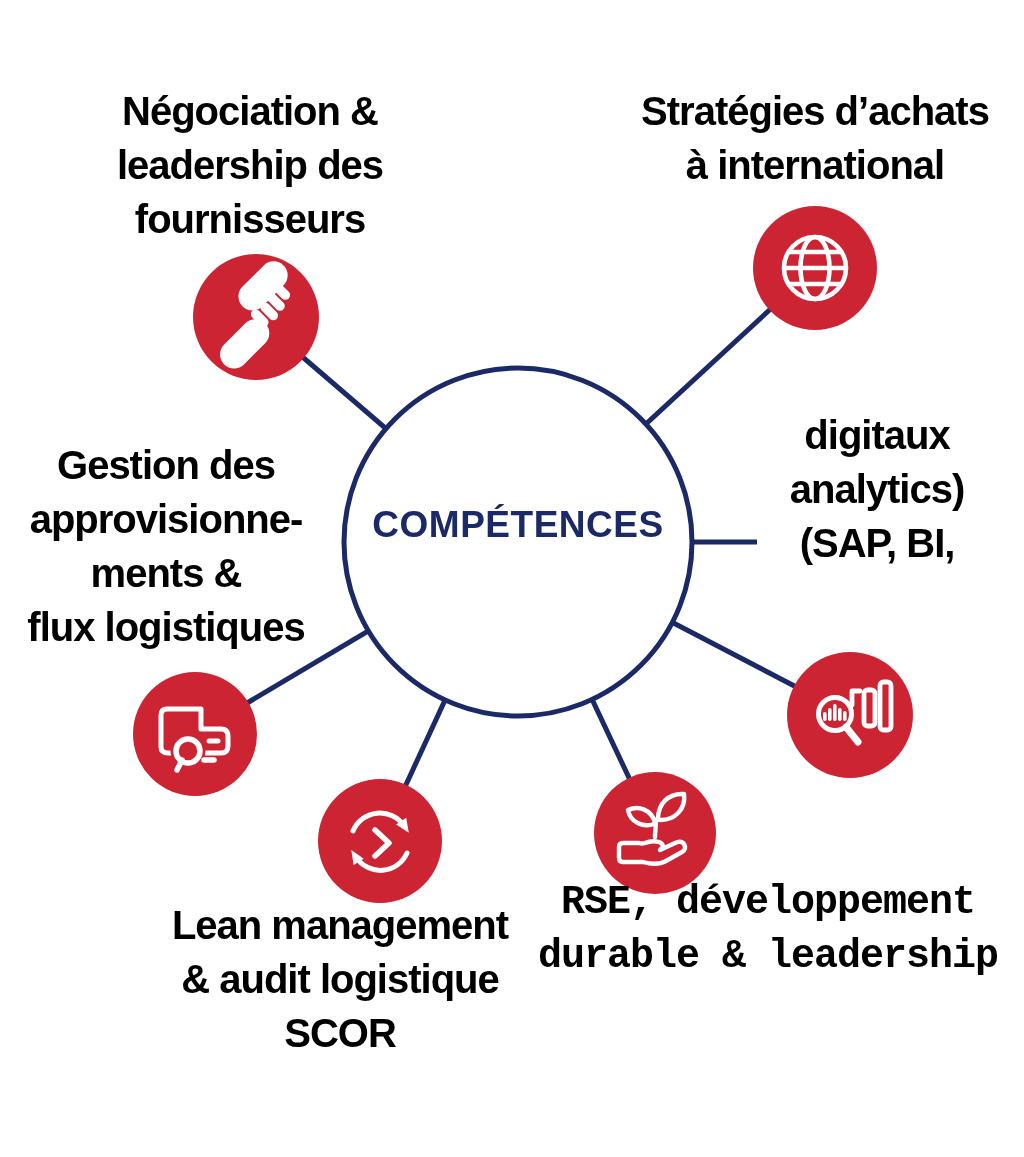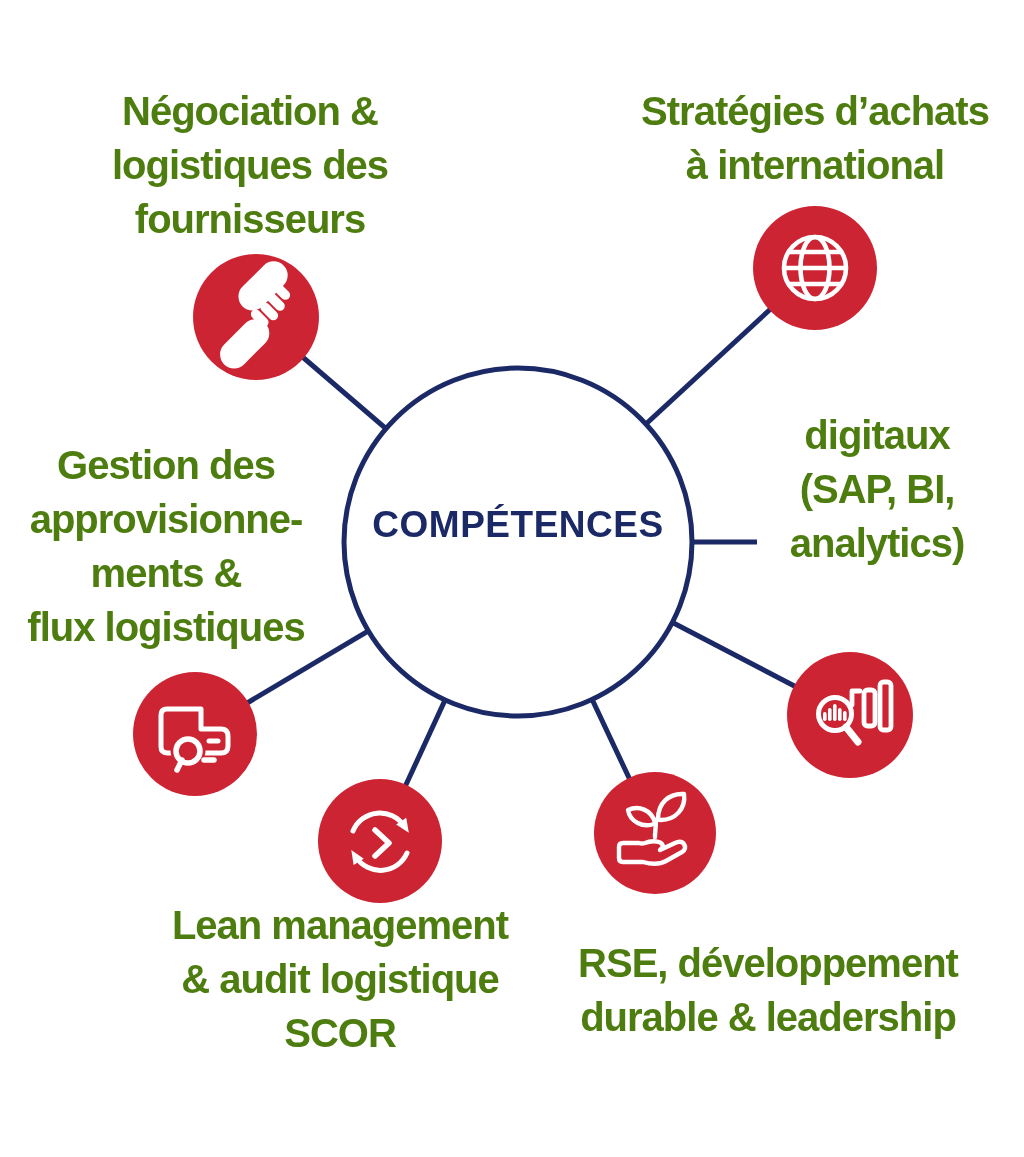--- a/index.html
+++ b/index.html
@@ -2,21 +2,21 @@
 <html><head>
 <meta charset="utf-8">
 <style>
   html,body{margin:0;padding:0;background:#ffffff;}
   .stage{
     position:relative;width:1024px;height:1157px;background:#ffffff;
     font-family:"Liberation Sans", sans-serif;overflow:hidden;
   }
   .diagram-svg{position:absolute;left:0;top:0;}
   .label{
-    position:absolute;text-align:center;color:#4d7c0f;font-weight:bold;
+    position:absolute;text-align:center;color:#000000;font-weight:bold;
     font-size:40px;line-height:54px;letter-spacing:-1px;
   }
   .label span{display:block;}
   .hub-title{
     position:absolute;left:338px;top:496px;width:360px;text-align:center;
     color:#1b2a66;font-weight:bold;font-size:37px;line-height:57px;letter-spacing:0.5px;
   }
   .hub-title span{display:block;}
 </style>
 </head>
@@ -108,46 +108,46 @@
       </g>
     </g>
   </svg>
 
   <div class="hub-title">
     <span>COMPÉTENCES</span>
   </div>
 
   <div class="label" style="left:30px;top:84px;width:440px;">
     <span>Négociation &amp;</span>
-    <span>logistiques des</span>
+    <span>leadership des</span>
     <span>fournisseurs</span>
   </div>
 
   <div class="label" style="left:585px;top:84px;width:460px;">
     <span>Stratégies d’achats</span>
     <span>à international</span>
   </div>
 
   <div class="label" style="left:-10px;top:438px;width:352px;">
     <span>Gestion des</span>
     <span>approvisionne-</span>
     <span>ments &amp;</span>
     <span>flux logistiques</span>
   </div>
 
   <div class="label" style="left:732px;top:408px;width:290px;">
     <span>digitaux</span>
+    <span>analytics)</span>
     <span>(SAP, BI,</span>
-    <span>analytics)</span>
   </div>
 
   <div class="label" style="left:110px;top:898px;width:460px;">
     <span>Lean management</span>
     <span>&amp; audit logistique</span>
     <span>SCOR</span>
   </div>
 
-  <div class="label" style="left:533px;top:936px;width:470px;">
+  <div class="label" style="left:533px;top:876px;width:470px;font-family:Liberation Mono, monospace;">
     <span>RSE, développement</span>
     <span>durable &amp; leadership</span>
   </div>
 
 </div>
 
 </body></html>

